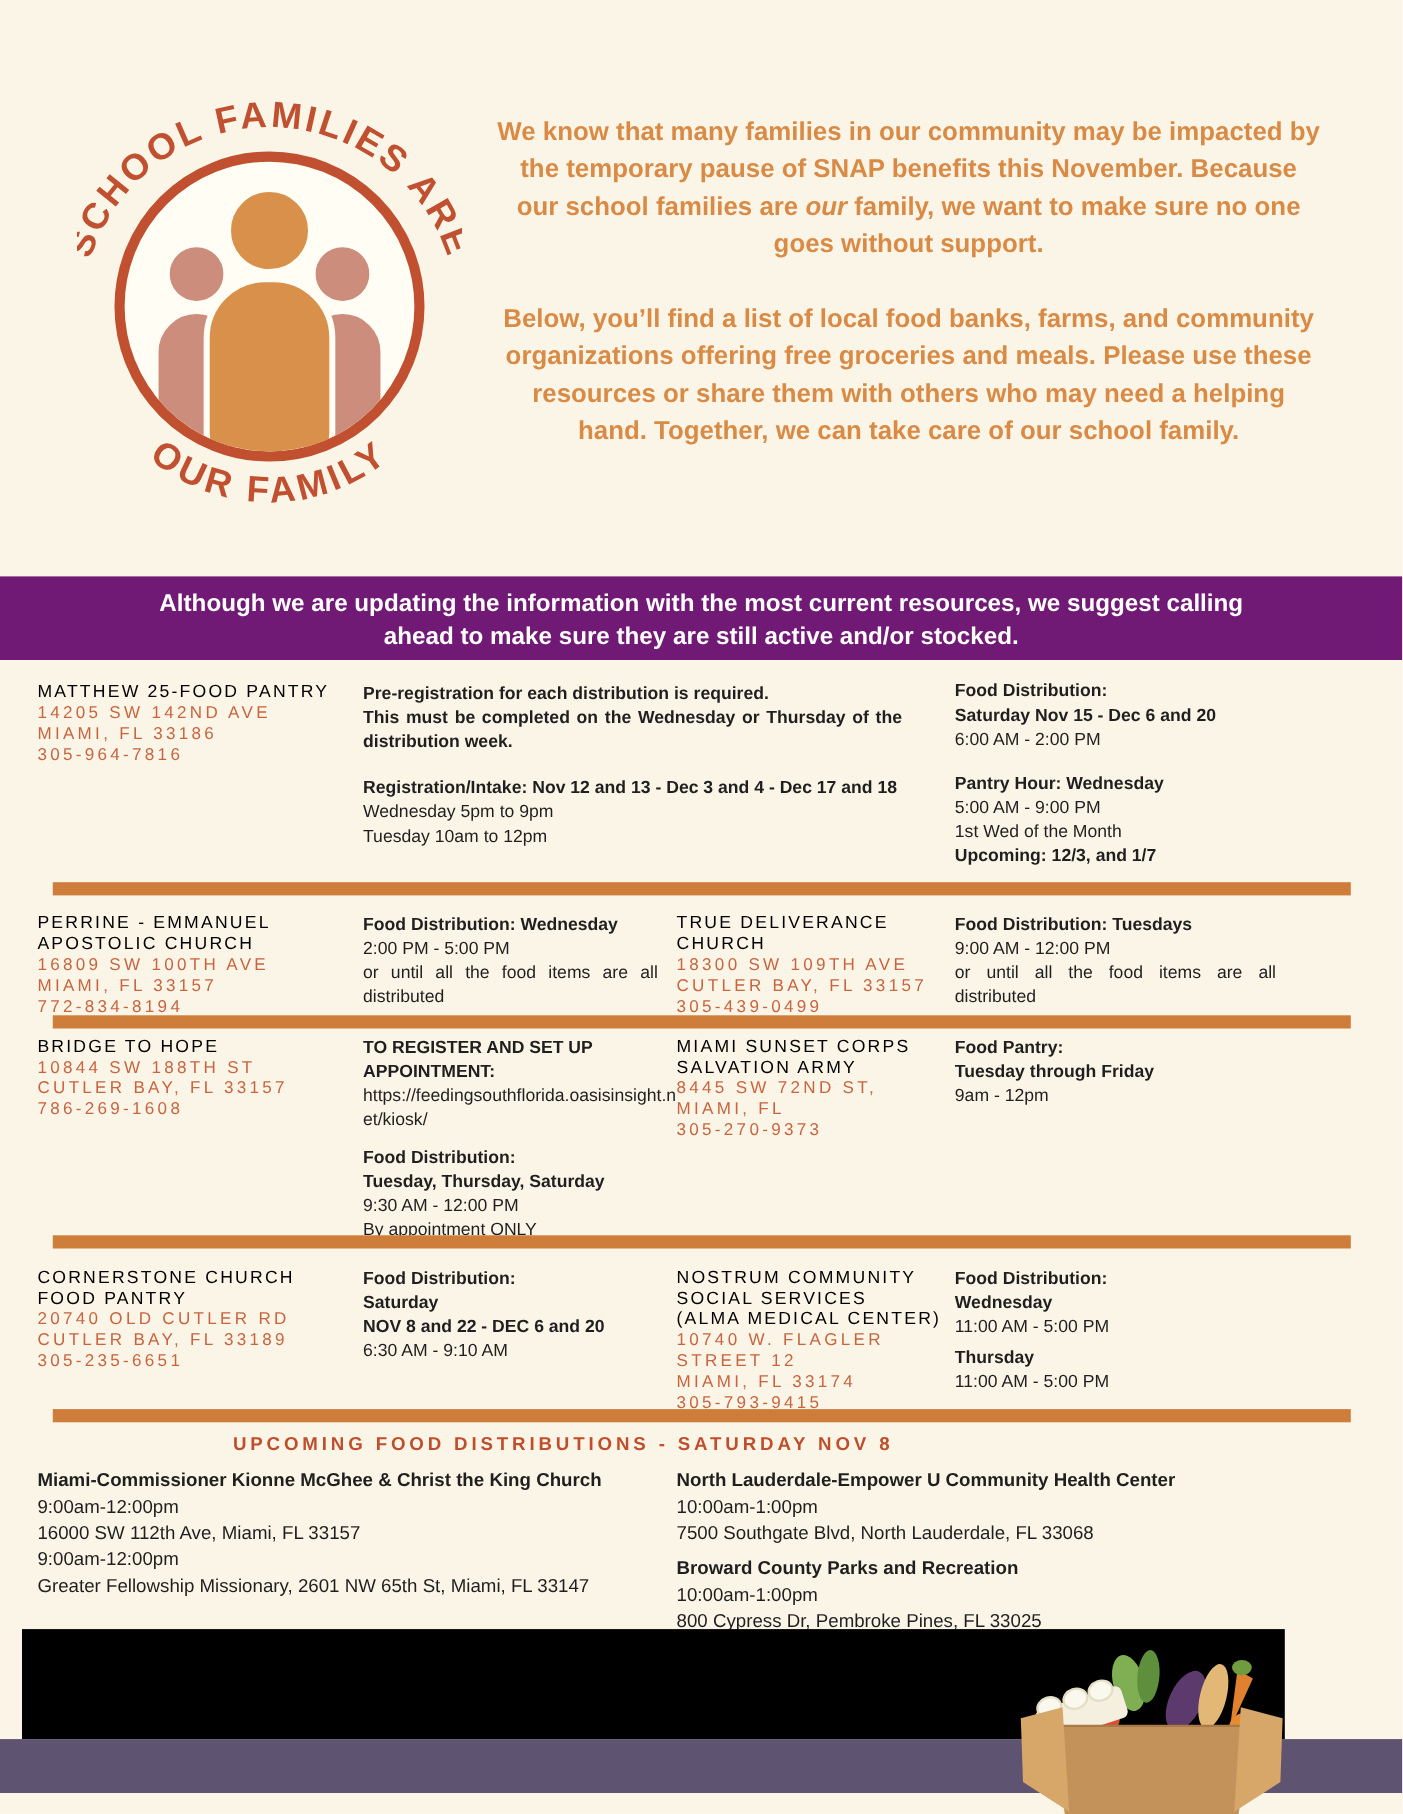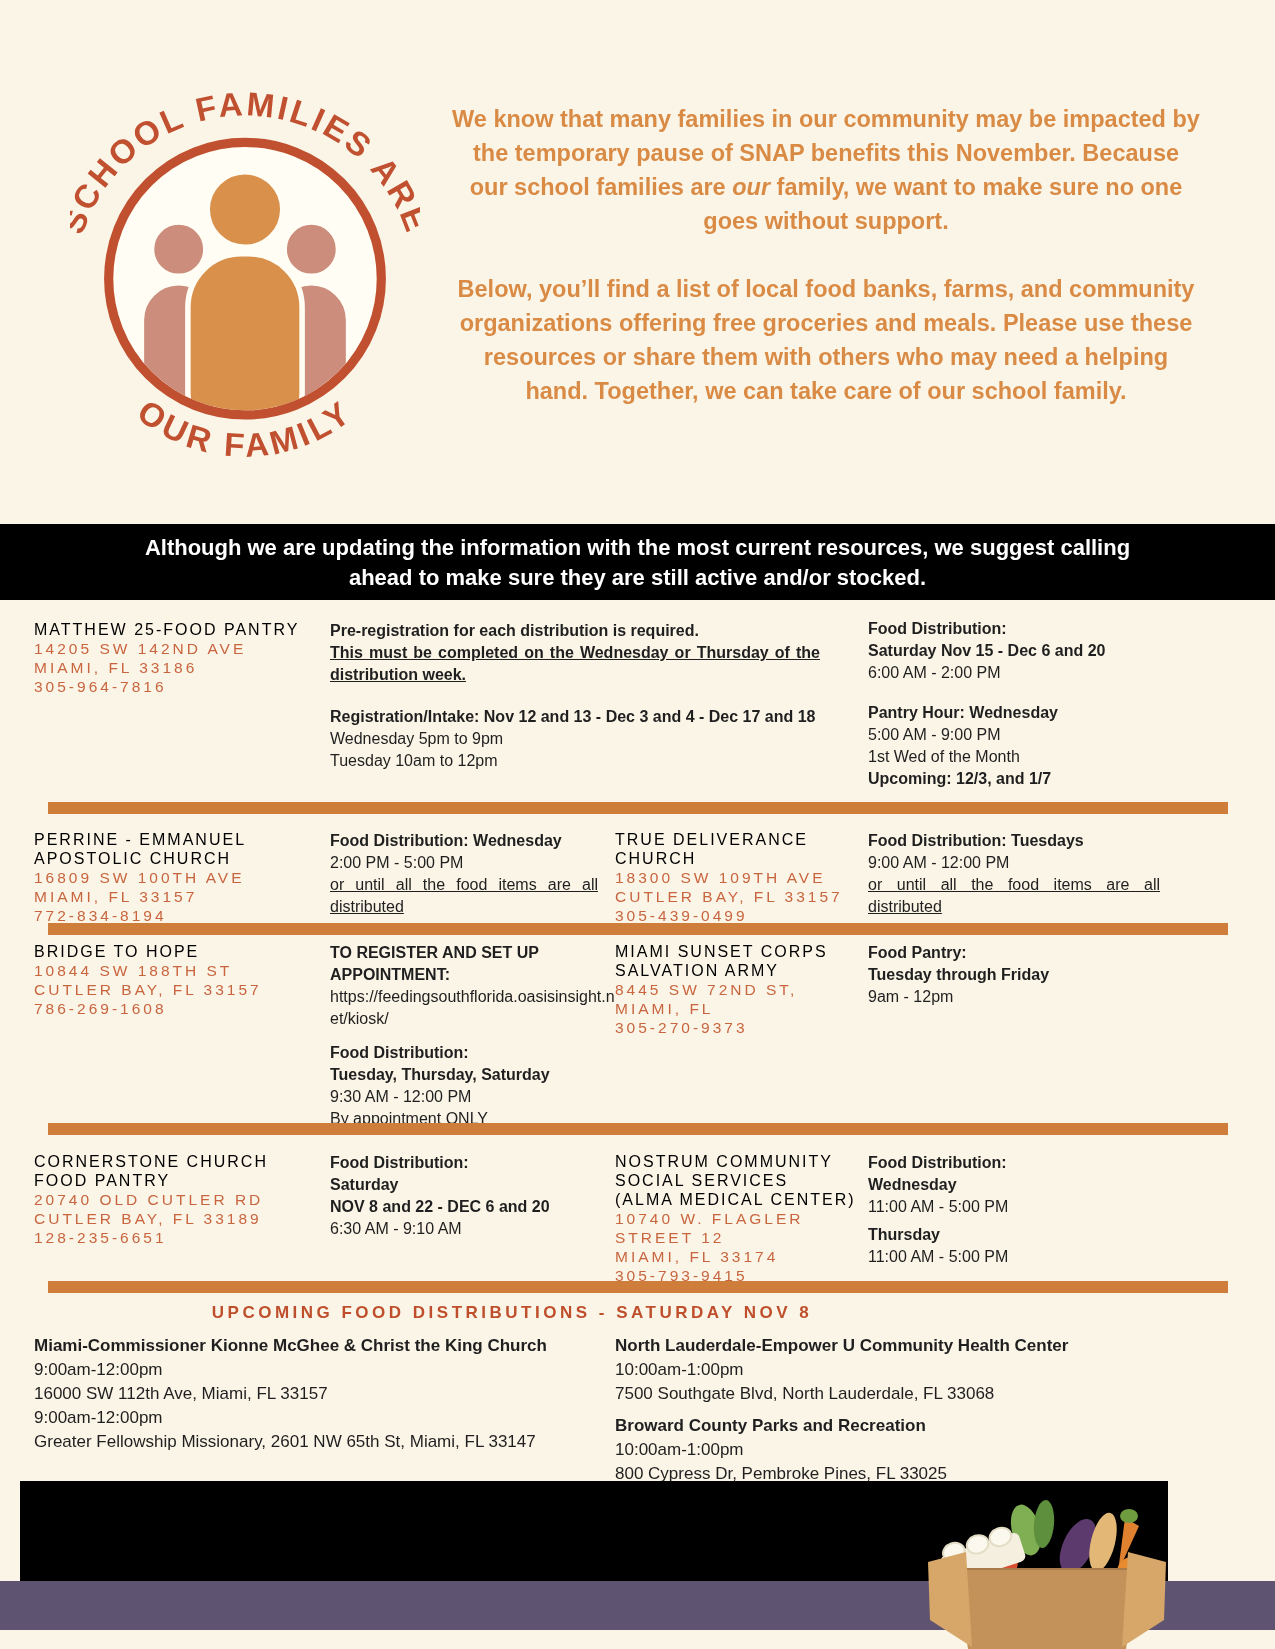--- a/index.html
+++ b/index.html
@@ -8,35 +8,35 @@
   .abs{position:absolute;}
 
   
   .intro{left:452px;top:102px;width:748px;text-align:center;
          color:#d98b45;font-weight:bold;font-size:23.5px;line-height:34px;}
   .intro p{margin:0;}
   .intro p+p{margin-top:34px;}
   .intro em{font-style:italic;}
 
   
-  .banner{left:0;top:524px;width:1275px;height:76px;background:#000000;
+  .banner{left:0;top:524px;width:1275px;height:76px;background:#701a75;
           color:#ffffff;font-weight:bold;font-size:22px;line-height:30px;
           text-align:center;padding-top:9px;box-sizing:border-box;}
 
   
   .org-title div{font-weight:normal;color:#000000;font-size:16px;letter-spacing:2px;
                  line-height:19px;white-space:nowrap;}
   .org-addr div{color:#c8653f;font-size:15.5px;letter-spacing:3px;line-height:19px;
                 white-space:nowrap;}
 
   
   .sched{font-size:16px;line-height:22px;color:#1f1f1f;}
   .sched .b{font-weight:bold;}
   .sched .u{text-decoration:underline;}
-  .sched .j{text-align:justify;text-decoration:underline;}
+  .sched .j{text-align:justify;}
   .sched .lnk{word-break:break-all;}
 
   .bar{left:48px;width:1180px;height:12px;background:#cf7d3a;}
 
   .upc-head{left:0;top:1303px;width:1024px;text-align:center;color:#bf4f2c;
             font-weight:bold;font-size:17px;letter-spacing:3.5px;}
   .upc{font-size:17px;line-height:24px;}
   .upc .b{font-weight:bold;}
 
   .redact{left:20px;top:1481px;width:1148px;height:100px;background:#000000;}
@@ -187,21 +187,21 @@
   <div class="abs bar" style="top:1123px;"></div>
 
   <div class="abs" style="left:34px;top:1152px;width:286px;">
     <div class="org-title">
         <div>CORNERSTONE CHURCH</div>
         <div>FOOD PANTRY</div>
       </div>
     <div class="org-addr">
         <div>20740 OLD CUTLER RD</div>
         <div>CUTLER BAY, FL 33189</div>
-        <div>128-235-6651</div>
+        <div>305-235-6651</div>
       </div>
   </div>
   <div class="abs sched" style="left:330px;top:1152px;width:280px;">
       <div class="b">Food Distribution:</div>
       <div class="b">Saturday</div>
       <div class="b">NOV 8 and 22 - DEC 6 and 20</div>
       <div class="">6:30 AM - 9:10 AM</div>
     </div>
   <div class="abs" style="left:615px;top:1152px;width:270px;">
     <div class="org-title">

